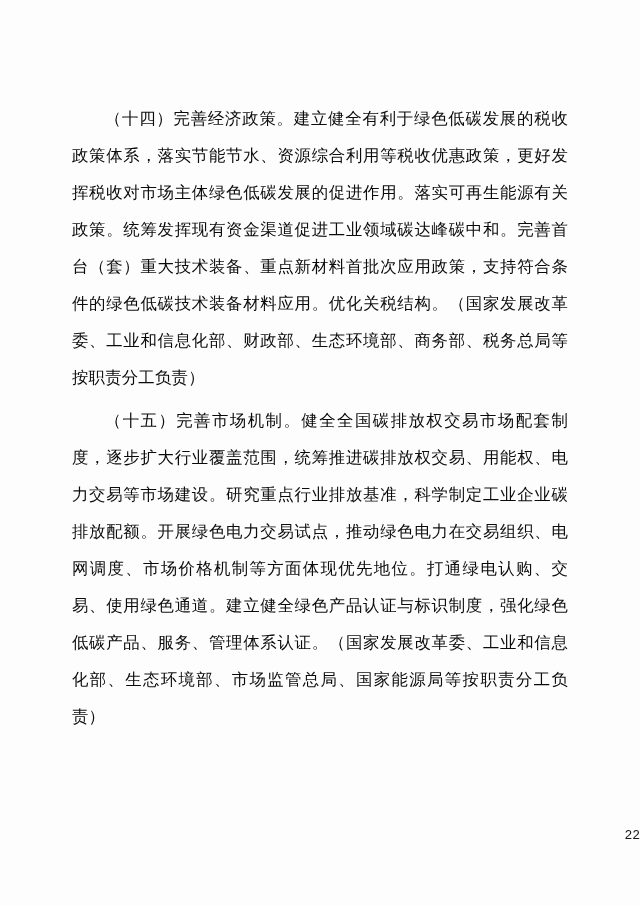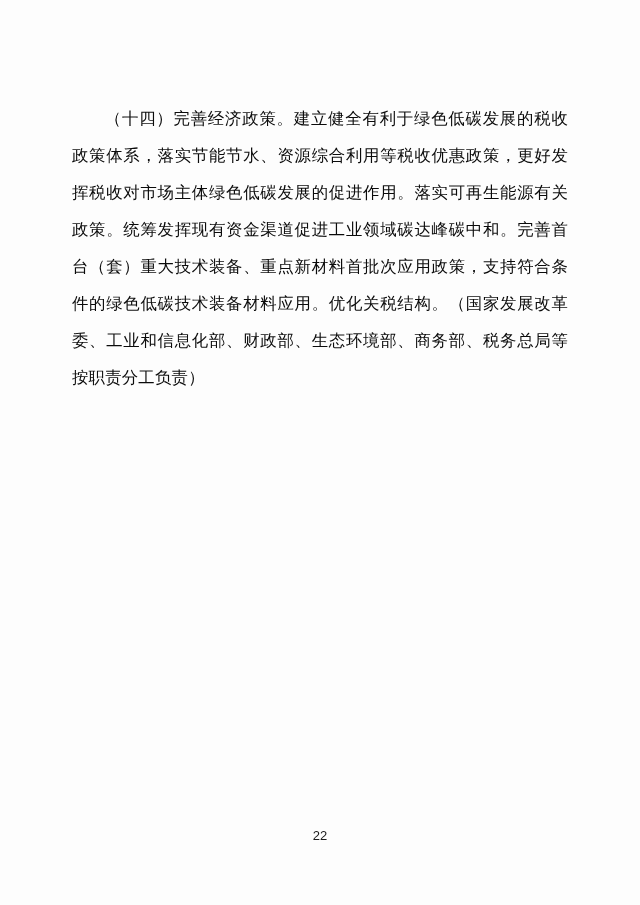--- a/index.html
+++ b/index.html
@@ -35,27 +35,28 @@
     text-justify: inter-ideograph;
     text-indent: 2em;
     letter-spacing: 0.2px;
     font-family: "DejaVu Serif", "Liberation Serif", serif;
   }
   .page-number {
     position: absolute;
     bottom: 62px;
     left: 0;
     width: 640px;
-    text-align: center;
+    text-align: right;
     font-size: 13px;
     color: #1a1a1a;
-    font-family: Liberation Sans, sans-serif;
+    font-family: Liberation Mono, monospace;
   }
 </style>
 </head>
 <body>
 
 <div class="page">
   <div class="content">
     <p class="para">（十四）完善经济政策。建立健全有利于绿色低碳发展的税收政策体系，落实节能节水、资源综合利用等税收优惠政策，更好发挥税收对市场主体绿色低碳发展的促进作用。落实可再生能源有关政策。统筹发挥现有资金渠道促进工业领域碳达峰碳中和。完善首台（套）重大技术装备、重点新材料首批次应用政策，支持符合条件的绿色低碳技术装备材料应用。优化关税结构。（国家发展改革委、工业和信息化部、财政部、生态环境部、商务部、税务总局等按职责分工负责）</p>
+    <p class="para">（十五）完善市场机制。健全全国碳排放权交易市场配套制度，逐步扩大行业覆盖范围，统筹推进碳排放权交易、用能权、电力交易等市场建设。研究重点行业排放基准，科学制定工业企业碳排放配额。开展绿色电力交易试点，推动绿色电力在交易组织、电网调度、市场价格机制等方面体现优先地位。打通绿电认购、交易、使用绿色通道。建立健全绿色产品认证与标识制度，强化绿色低碳产品、服务、管理体系认证。（国家发展改革委、工业和信息化部、生态环境部、市场监管总局、国家能源局等按职责分工负责）</p>
   </div>
   <div class="page-number">22</div>
 </div>
 
 </body></html>

